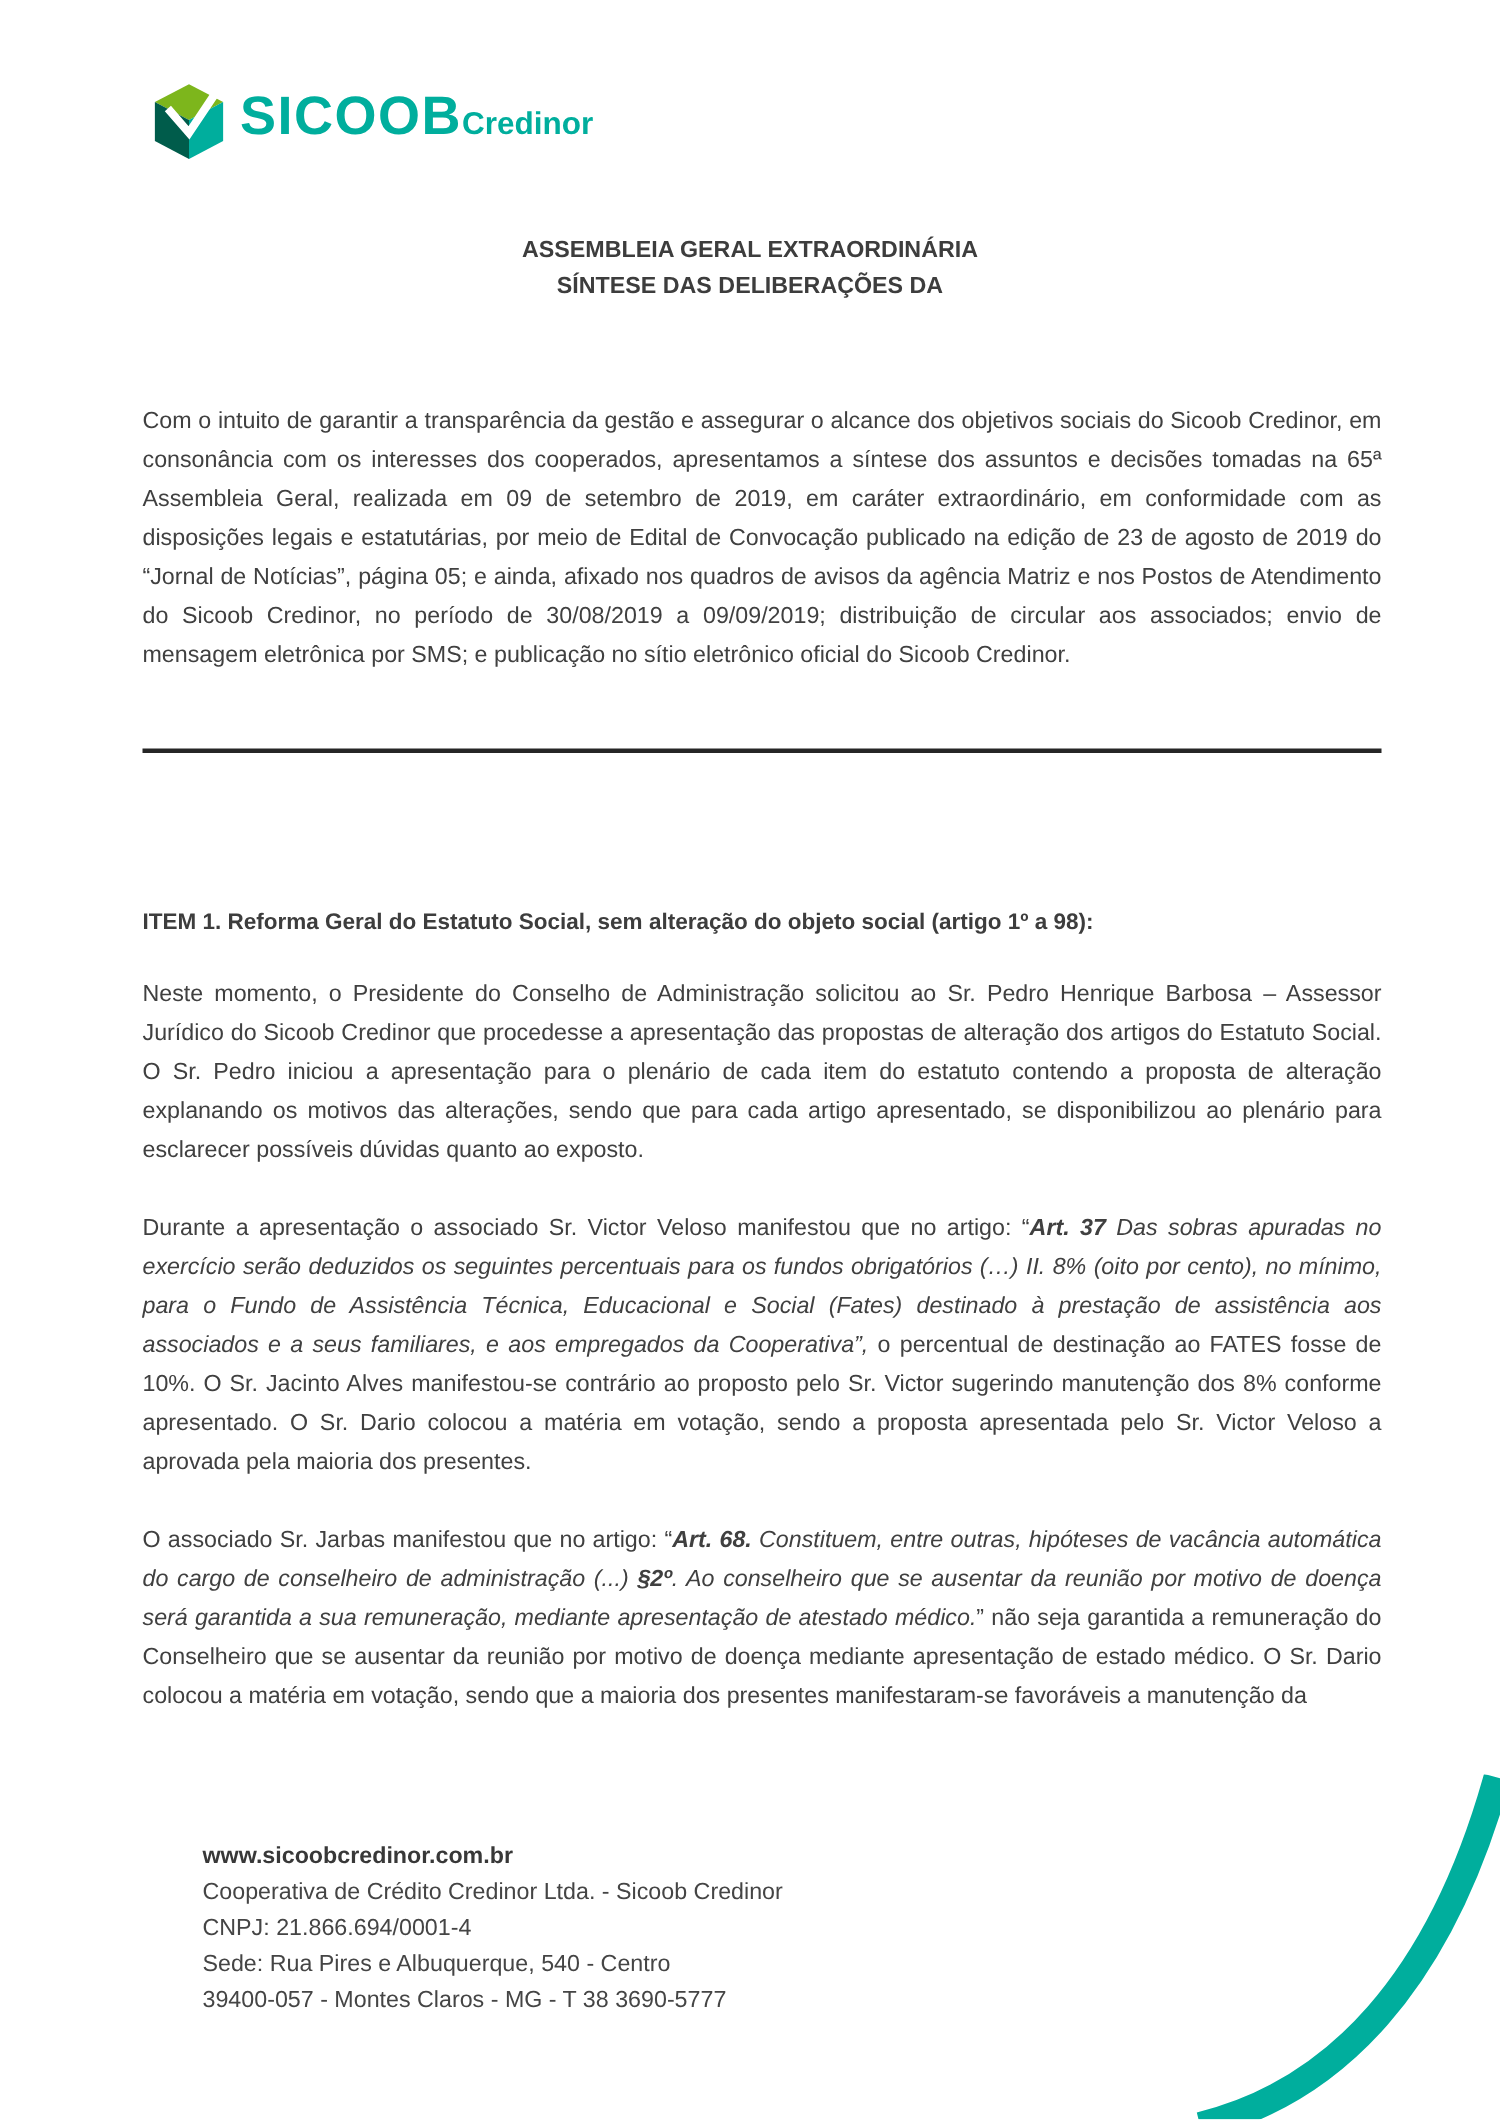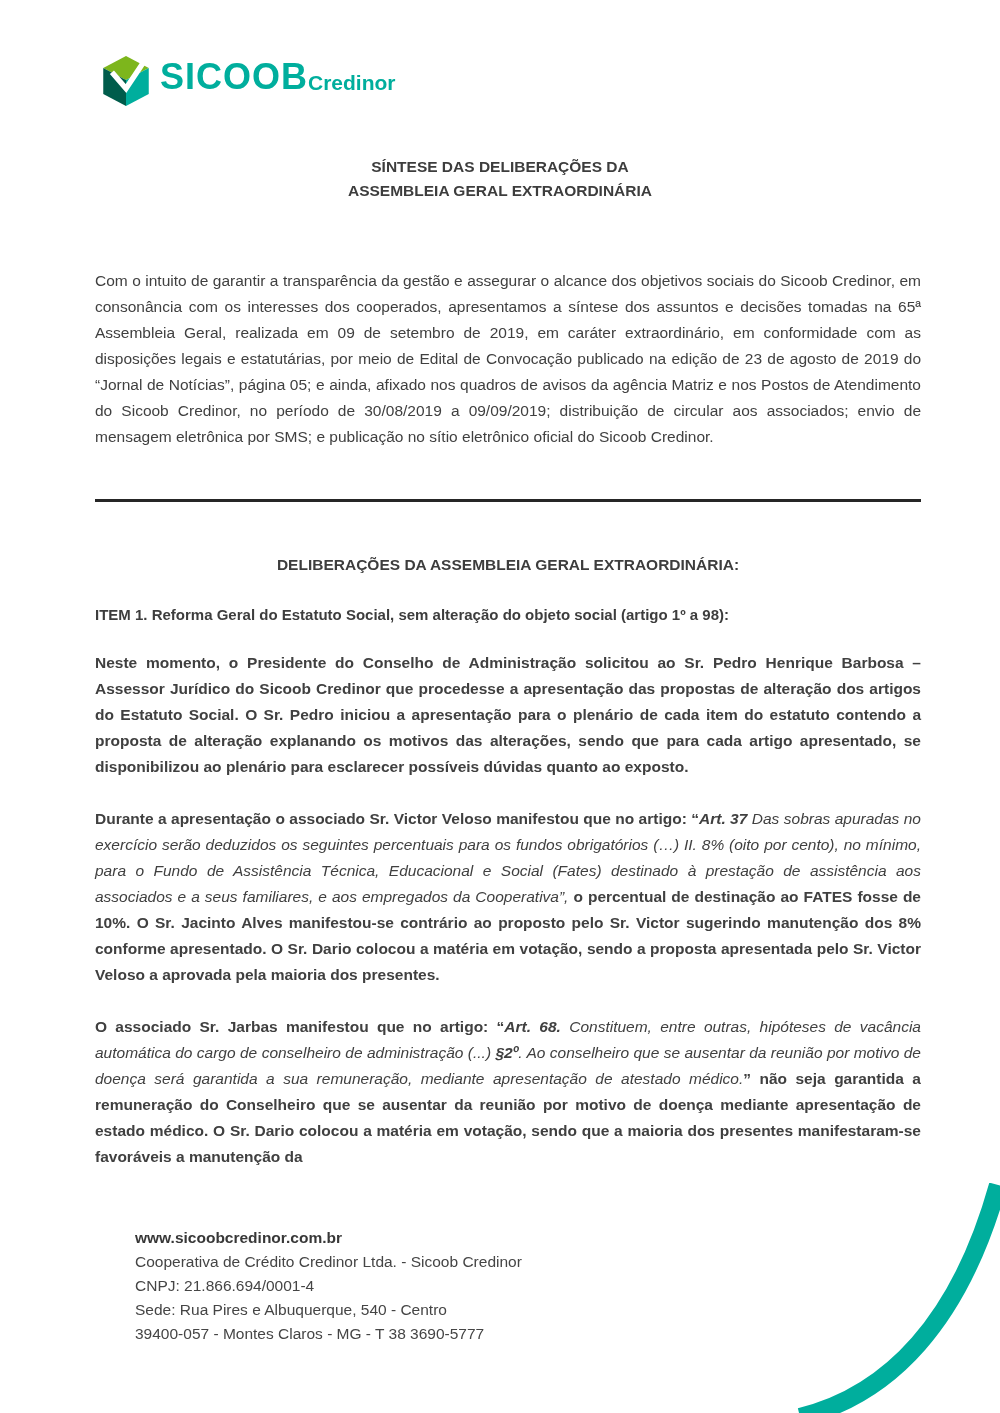--- a/index.html
+++ b/index.html
@@ -44,21 +44,21 @@
     position: absolute; top: 606px; left: 95px; width: 826px;
     font-weight: bold; font-size: 15px; color: #3d3d3d;
   }
 
   
   .paragraphs {
     position: absolute; top: 650px; left: 95px; width: 826px;
     font-size: 15.5px; line-height: 26px; text-align: justify;
   }
   .paragraphs p { margin: 0 0 26px 0; }
-  .seg-n { font-weight: bold; font-style: normal; }
+  .seg-n { font-weight: normal; font-style: normal; }
   .seg-i { font-style: italic; }
   .seg-bi { font-weight: bold; font-style: italic; }
 
   
   .footer {
     position: absolute; top: 1226px; left: 135px;
     font-size: 15.5px; line-height: 24px; color: #454545;
   }
   .footer-website { font-weight: bold; color: #383838; }
 
@@ -77,29 +77,28 @@
       <polygon points="45,12 24,23 24,47 45,36" fill="#00AE9D"></polygon>
       <path d="M11 16 L24 31 L40 7" stroke="#ffffff" stroke-width="5" fill="none"></path>
     </svg>
     <div class="logo-text">
       <span class="logo-brand">SICOOB</span>
       <span class="logo-sub">Credinor</span>
     </div>
   </div>
 
   <div class="doc-title">
+    <div>ASSEMBLEIA GERAL EXTRAORDINÁRIA</div>
     <div>SÍNTESE DAS DELIBERAÇÕES DA</div>
-    <div>ASSEMBLEIA GERAL EXTRAORDINÁRIA</div>
   </div>
 
   <p class="intro">Com o intuito de garantir a transparência da gestão e assegurar o alcance dos objetivos sociais do Sicoob Credinor, em consonância com os interesses dos cooperados, apresentamos a síntese dos assuntos e decisões tomadas na 65ª Assembleia Geral, realizada em 09 de setembro de 2019, em caráter extraordinário, em conformidade com as disposições legais e estatutárias, por meio de Edital de Convocação publicado na edição de 23 de agosto de 2019 do “Jornal de Notícias”, página 05; e ainda, afixado nos quadros de avisos da agência Matriz e nos Postos de Atendimento do Sicoob Credinor, no período de 30/08/2019 a 09/09/2019; distribuição de circular aos associados; envio de mensagem eletrônica por SMS; e publicação no sítio eletrônico oficial do Sicoob Credinor.</p>
 
   <div class="rule"></div>
 
-  <div class="deliberations-heading">DELIBERAÇÕES DA ASSEMBLEIA GERAL EXTRAORDINÁRIA:</div>
 
   <div class="item1-heading">ITEM 1.  Reforma Geral do Estatuto Social, sem alteração do objeto social (artigo 1º a 98):</div>
 
   <div class="paragraphs">
       <p><span class="seg-n">Neste momento, o Presidente do Conselho de Administração solicitou ao Sr. Pedro Henrique Barbosa – Assessor Jurídico do Sicoob Credinor que procedesse a apresentação das propostas de alteração dos artigos do Estatuto Social. O Sr. Pedro iniciou a apresentação para o plenário de cada item do estatuto contendo a proposta de alteração explanando os motivos das alterações, sendo que para cada artigo apresentado, se disponibilizou ao plenário para esclarecer possíveis dúvidas quanto ao exposto.</span></p>
       <p><span class="seg-n">Durante a apresentação o associado Sr. Victor Veloso manifestou que no artigo: “</span><span class="seg-bi">Art. 37</span><span class="seg-i"> Das sobras apuradas no exercício serão deduzidos os seguintes percentuais para os fundos obrigatórios (…) II. 8% (oito por cento), no mínimo, para o Fundo de Assistência Técnica, Educacional e Social (Fates) destinado à prestação de assistência aos associados e a seus familiares, e aos empregados da Cooperativa”,</span><span class="seg-n"> o percentual de destinação ao FATES fosse de 10%. O Sr. Jacinto Alves manifestou-se contrário ao proposto pelo Sr. Victor sugerindo manutenção dos 8% conforme apresentado. O Sr. Dario colocou a matéria em votação, sendo a proposta apresentada pelo Sr. Victor Veloso a aprovada pela maioria dos presentes.</span></p>
       <p><span class="seg-n">O associado Sr. Jarbas manifestou que no artigo: “</span><span class="seg-bi">Art. 68.</span><span class="seg-i"> Constituem, entre outras, hipóteses de vacância automática do cargo de conselheiro de administração (...) </span><span class="seg-bi">§2º</span><span class="seg-i">. Ao conselheiro que se ausentar da reunião por motivo de doença será garantida a sua remuneração, mediante apresentação de atestado médico.</span><span class="seg-n">” não seja garantida a remuneração do Conselheiro que se ausentar da reunião por motivo de doença mediante apresentação de estado médico. O Sr. Dario colocou a matéria em votação, sendo que a maioria dos presentes manifestaram-se favoráveis a manutenção da</span></p>
     </div>
 
   <div class="footer">

